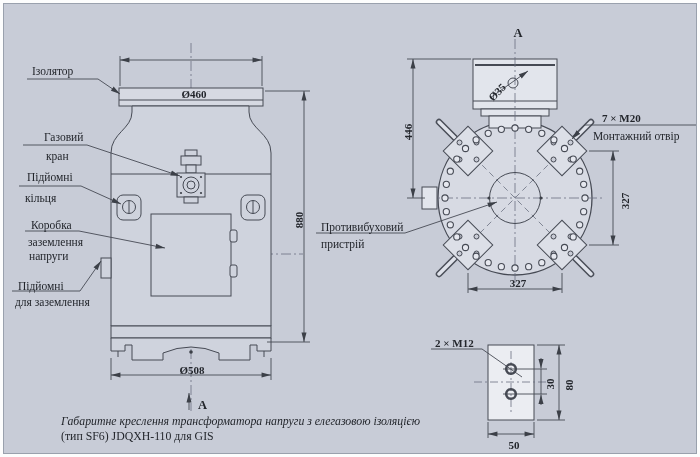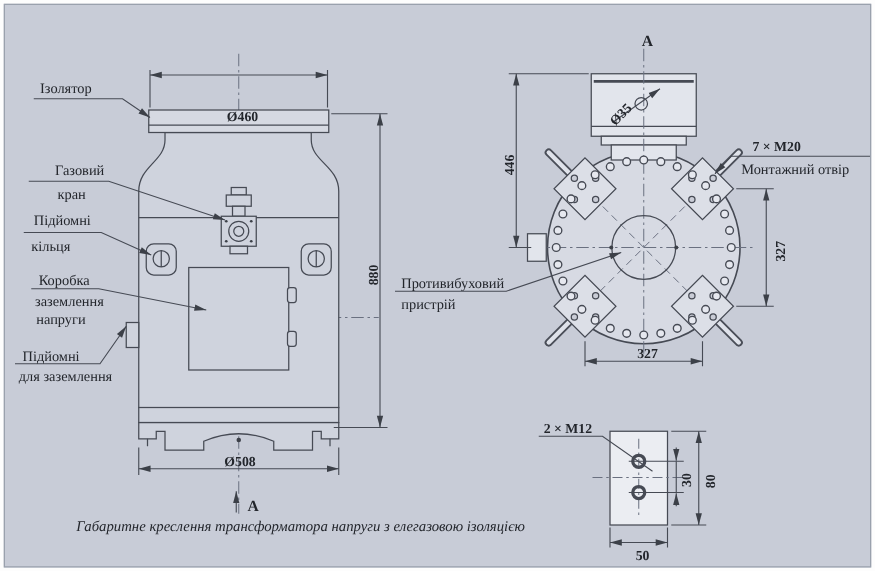--- a/index.html
+++ b/index.html
@@ -255,15 +255,16 @@
     <div class="lbl" style="left:589px;top:126px;">Монтажний отвір</div>
     <div class="lbl" style="left:317px;top:217px;">Противибуховий</div>
     <div class="lbl" style="left:317px;top:234px;">пристрій</div>
 
     <div class="dim" style="left:431px;top:333px;">2 × M12</div>
     <div class="dim rot90" style="left:546px;top:380px;">30</div>
     <div class="dim rot90" style="left:565px;top:381px;">80</div>
     <div class="dim cx" style="left:510px;top:435px;">50</div>
 
     <div class="caption" style="left:57px;top:410px;font-style:italic;">Габаритне креслення трансформатора напруги з елегазовою ізоляцією</div>
+    <div class="caption" style="left:57px;top:425px;">(тип SF6) JDQXH-110 для GIS</div>
 
   </div>
 </div>
 
 </body></html>

